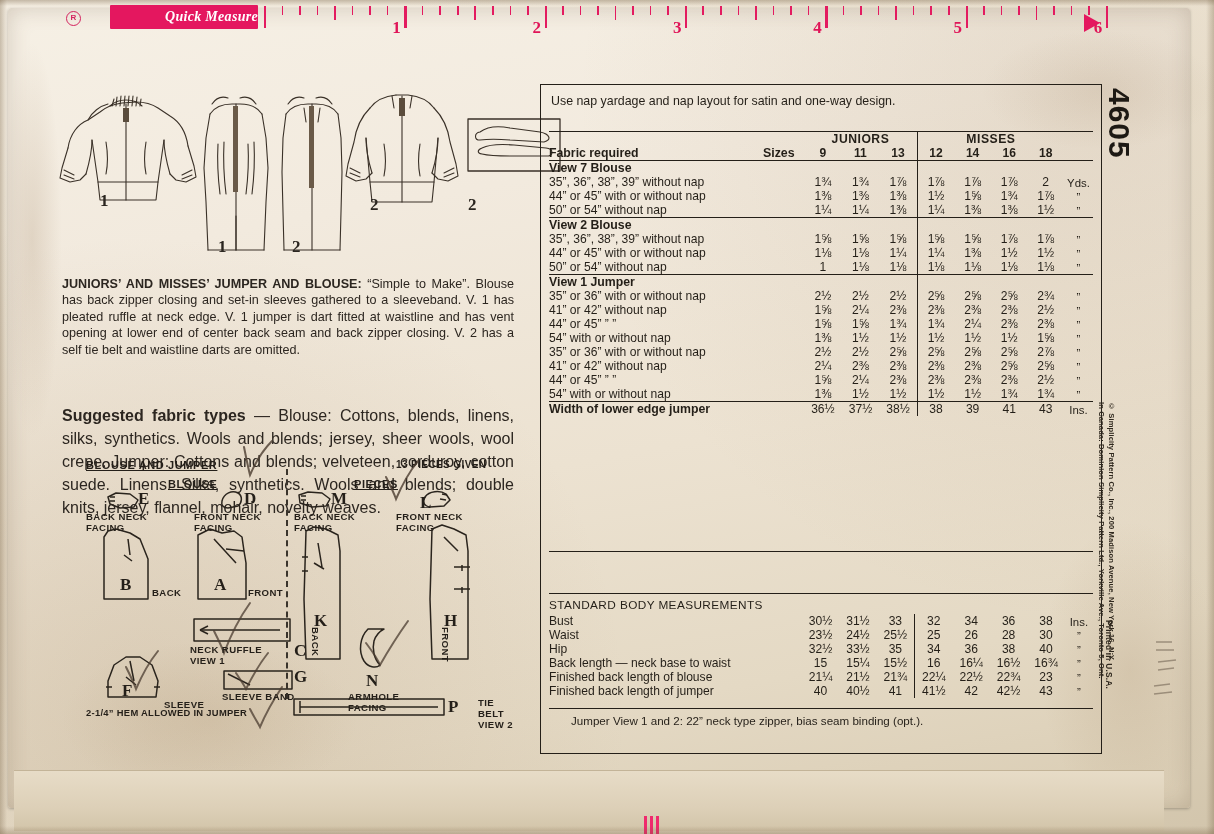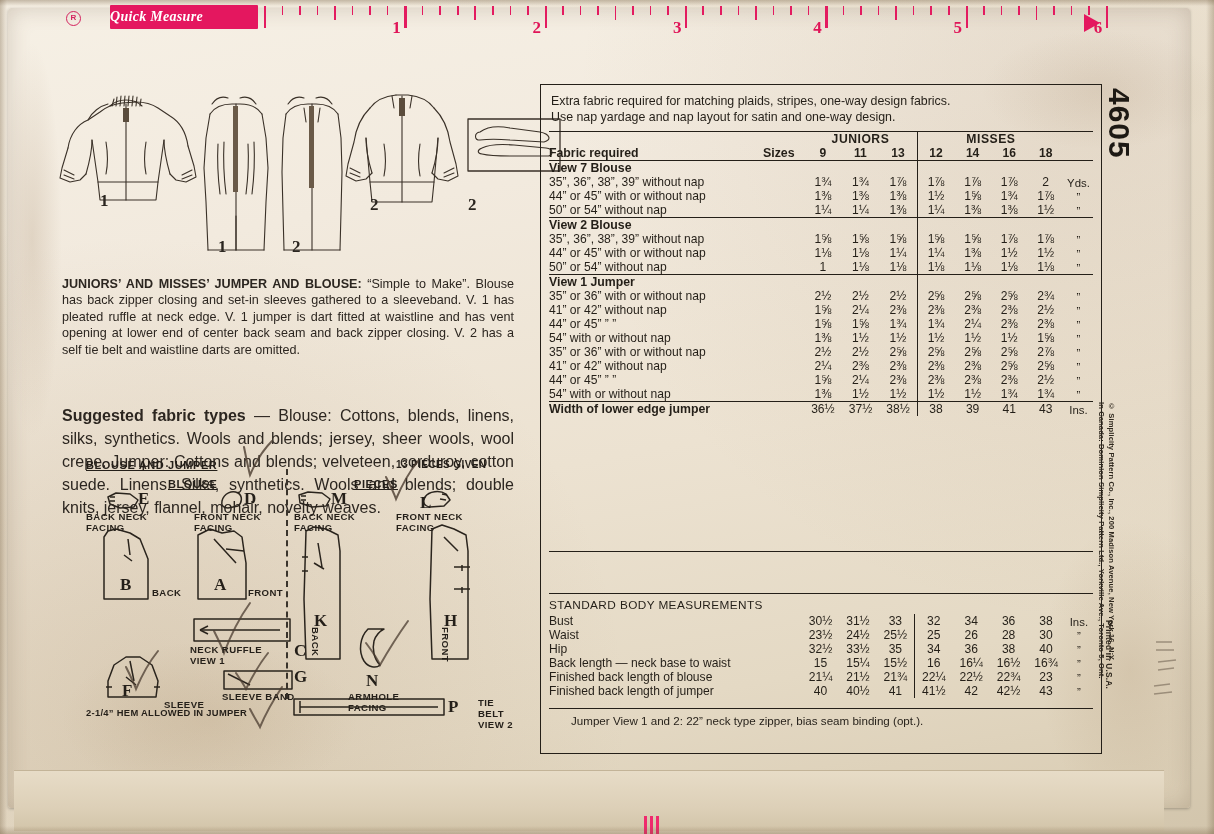--- a/index.html
+++ b/index.html
@@ -26,21 +26,21 @@
       radial-gradient(circle at 92% 12%, rgba(168,142,110,.18) 0%, rgba(168,142,110,0) 40%),
       linear-gradient(170deg,#f6f0e5 0%,#f2eade 26%,#ece2d1 55%,#e4d9c4 80%,#d9ccb3 100%);
     box-shadow:0 0 22px rgba(90,70,45,.22) inset, 0 1px 3px rgba(0,0,0,.25);
     border-radius:3px;
   }
   
   .ruler{position:absolute;left:36px;top:2px;width:1070px;height:36px;}
   .ruler-badge{
     position:absolute;left:74px;top:3px;width:148px;height:24px;
     background:#e4175f;border-radius:1px;
-    display:flex;align-items:center;justify-content:flex-start;
+    display:flex;align-items:center;justify-content:flex-end;
   }
   .ruler-badge span{
     color:#fff;font-style:italic;font-weight:bold;font-size:14px;
     font-family:"Liberation Serif", serif;letter-spacing:.3px;
   }
   .reg-mark{position:absolute;left:30px;top:9px;width:13px;height:13px;
     border:1.3px solid #d4235f;border-radius:50%;color:#d4235f;
     font-size:8px;line-height:12px;text-align:center;font-weight:bold;}
   .ticks{position:absolute;left:228px;top:0px;width:842px;height:34px;}
   .tick{position:absolute;width:1.6px;background:#e31b60;top:4px;}
@@ -392,21 +392,20 @@
 
     <div class="pl pletter" style="left:362px;top:238px;">P</div>
     <div class="pl pcap" style="left:392px;top:238px;">TIE BELT<br>VIEW 2</div>
 
     <div class="pl hemnote" style="left:0px;top:248px;">2-1/4” HEM ALLOWED IN JUMPER</div>
   </div>
 
   <div class="panel">
 
     <div class="ptop">
-      <div>Extra fabric required for matching plaids, stripes, one-way design fabrics.</div>
       <div>Use nap yardage and nap layout for satin and one-way design.</div>
     </div>
 
     <table class="ft">
       <tbody>
 
         <tr class="rule-top">
           <td class="lbl" style="width:212px;">&nbsp;</td>
           <td class="lbl" style="width:54px;">&nbsp;</td>
           <td class="grp" colspan="3">JUNIORS</td>

